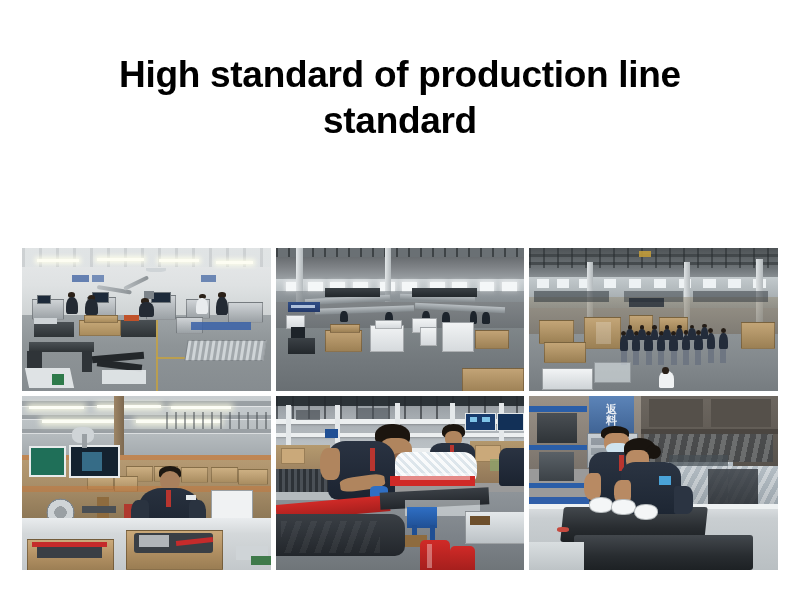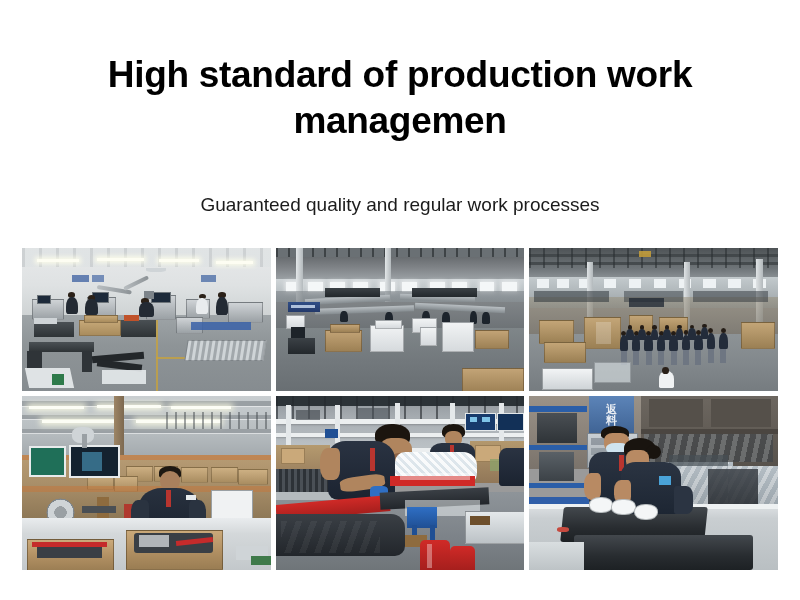--- a/index.html
+++ b/index.html
@@ -405,24 +405,23 @@
   .p6 .woodblock {
     background: linear-gradient(180deg, #d8c08e, #b79c६8);
   }
 </style>
 </head>
 <body>
 
 <div class="page">
 
   <div class="heading-block">
-    <h1 class="headline">High standard of production work managemen</h1>
+    <h1 class="headline">High standard of production line standard</h1>
   </div>
 
-  <p class="subtitle">Guaranteed quality and regular work processes</p>
 
   <div class="photo-grid">
 
     <div class="photo p1">
       <div class="scene">
         <div class="lay bg-wall"></div>
         <div class="lay roof"></div>
         <div class="lay tube" style="left:6%;top:8%;width:17%;"></div>
         <div class="lay tube" style="left:30%;top:7%;width:19%;"></div>
         <div class="lay tube" style="left:55%;top:8%;width:16%;"></div>

